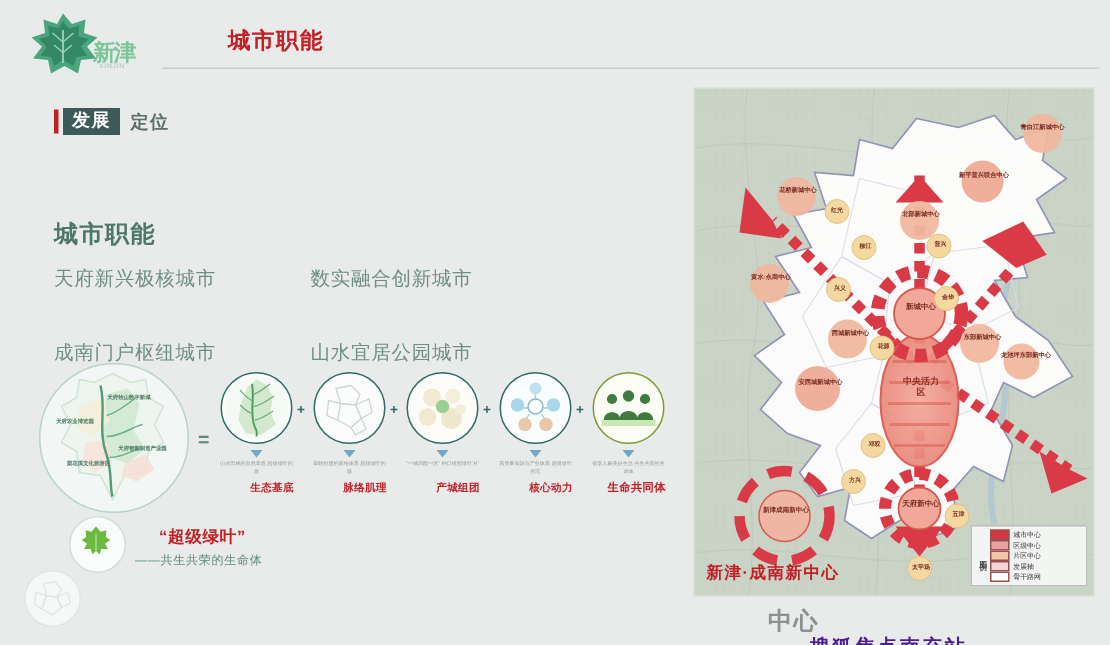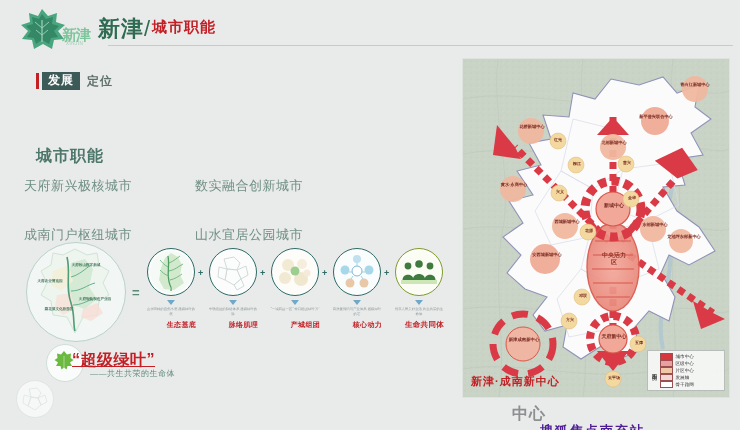--- a/index.html
+++ b/index.html
@@ -30,21 +30,21 @@
   .badge-bar{width:3px;height:16px;background:#c32026;margin-right:3px;}
   .badge{background:#3c5a57;color:#fff;font-size:12px;font-weight:bold;
          padding:1px 6px 2px 6px;line-height:15px;letter-spacing:1px;}
   .badge-tail{font-size:12px;font-weight:bold;color:#5d6f6a;margin-left:7px;letter-spacing:1px;}
 
   .headline{position:absolute;left:36px;top:98px;font-size:28px;font-weight:bold;
             color:#c32026;letter-spacing:2px;white-space:pre;}
 
   .sec-title{position:absolute;left:36px;top:146px;font-size:16px;font-weight:bold;
              color:#4d776b;letter-spacing:1px;}
-  .fn-grid{position:absolute;left:24px;top:177px;width:300px;
+  .fn-grid{position:absolute;left:36px;top:177px;width:300px;
            display:grid;grid-template-columns:140px 140px;row-gap:9px;column-gap:8px;gap:31px;}
   .fn-item{font-size:13px;color:#6f8f85;letter-spacing:.5px;}
 
   
   .diagram{position:absolute;left:8px;top:240px;width:440px;height:180px;}
   .big-circle{position:absolute;left:18px;top:2px;width:98px;height:98px;border-radius:50%;
               border:1px solid #b9d3c7;background:#f2f6f4;overflow:hidden;}
   .bc-svg{position:absolute;left:0;top:0;}
   .bc-lbl{position:absolute;font-size:3.6px;color:#4a7a63;line-height:1.25;text-align:center;
           font-weight:bold;}
@@ -59,21 +59,21 @@
              border-top:5px solid #6fa8c9;margin:4px auto 2px auto;}
   .node .desc{font-size:3.4px;color:#8f9a9a;text-align:center;line-height:1.35;height:11px;}
   .node .red{font-size:7px;color:#c32026;font-weight:bold;text-align:right;letter-spacing:.3px;margin-top:2px;}
   .node.last .red{color:#c32026;font-size:7.5px;}
   .plus{position:absolute;top:20px;font-size:9px;color:#2f6b66;font-weight:bold;}
 
   
   .leafcircle{position:absolute;left:38px;top:104px;width:36px;height:36px;border-radius:50%;
               border:1px solid #cfe0d6;background:#fafcfb;}
   .leafglyph{position:absolute;left:46px;top:110px;width:20px;height:20px;}
-  .sl-title{position:absolute;left:64px;top:110px;font-size:16px;font-weight:bold;color:#c32026;letter-spacing:.5px;text-decoration:underline;}
+  .sl-title{position:absolute;left:98px;top:110px;font-size:11px;font-weight:bold;color:#c32026;letter-spacing:.5px;}
   .sl-sub{position:absolute;left:82px;top:128px;font-size:8px;color:#5d8a7a;letter-spacing:.5px;}
   .smallcircle{position:absolute;left:8px;top:140px;width:36px;height:36px;border-radius:50%;
                border:1px solid #dfe6e3;background:#f6f8f7;overflow:hidden;}
 
   
   .mapbox{position:absolute;left:462px;top:58px;width:266px;height:338px;
           background:#cfd8cd;overflow:hidden;border:1px solid #dfe3df;}
   .mapsvg{position:absolute;left:0;top:0;}
   .map-title{position:absolute;left:8px;bottom:8px;font-size:11px;font-weight:bold;
              color:#c32026;letter-spacing:1px;}
@@ -107,23 +107,20 @@
         <g fill="#2e7d5c" opacity=".75">
           <path d="M24 6 L28 11 L35 9 L34 16 L41 18 L36 23 L40 29 L33 30 L31 36 L24 32 L18 36 L16 30 L9 29 L13 23 L8 18 L15 16 L14 9 L21 11 Z"></path>
         </g>
         <path d="M24 34 L24 12" stroke="#9fd3bb" stroke-width="1.2" fill="none"></path>
         <path d="M24 20 L17 14 M24 20 L31 14 M24 27 L18 22 M24 27 L30 22" stroke="#9fd3bb" stroke-width=".9" fill="none"></path>
       </svg>
       <div class="logo-cn">新津</div>
       <div class="logo-sub">XINJIN</div>
     </div>
 
-    <div class="hd-title">
-      <span>新津</span><span class="hd-slash">/</span>
-    </div>
     <div class="hd-sub">城市职能</div>
     <div class="hd-rule"></div>
   </div>
 
   <div class="badge-row">
     <div class="badge-bar"></div>
     <div class="badge">发展</div>
     <div class="badge-tail">定位</div>
   </div>
 

